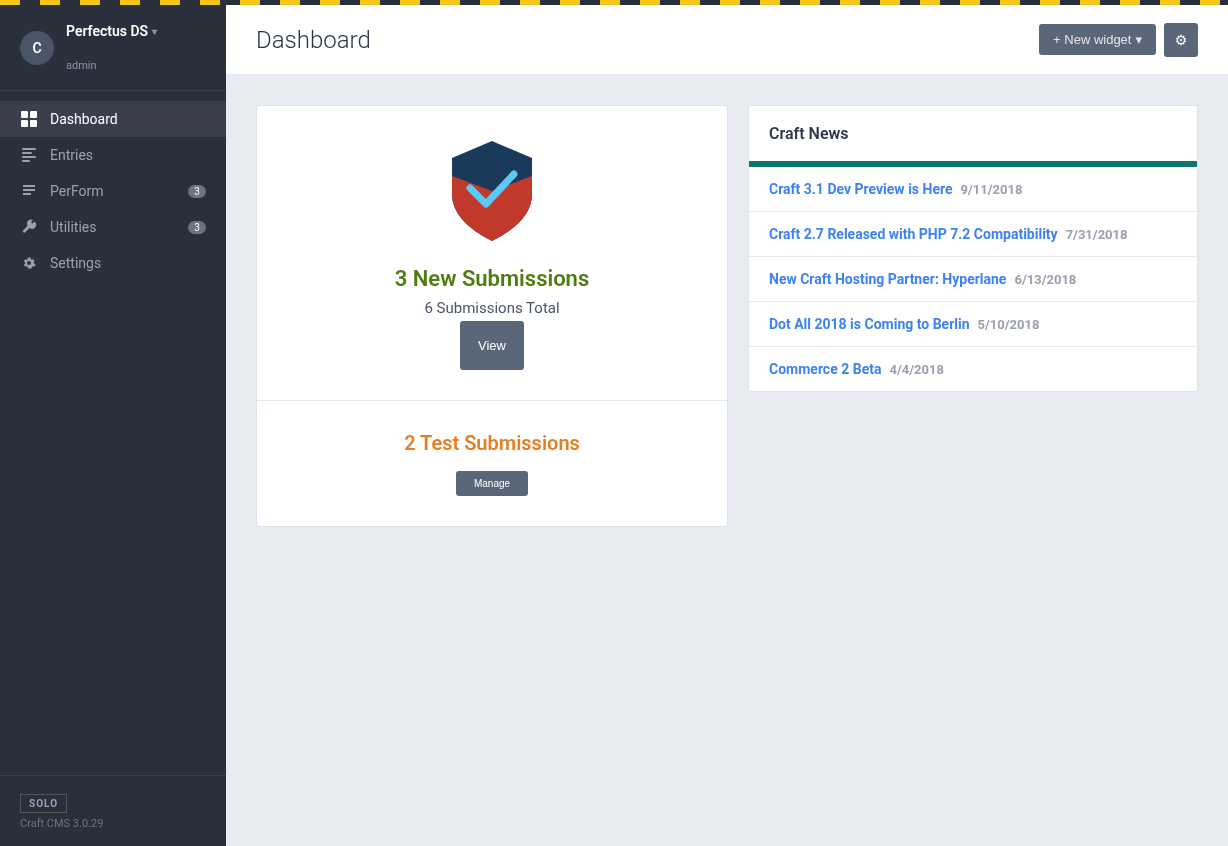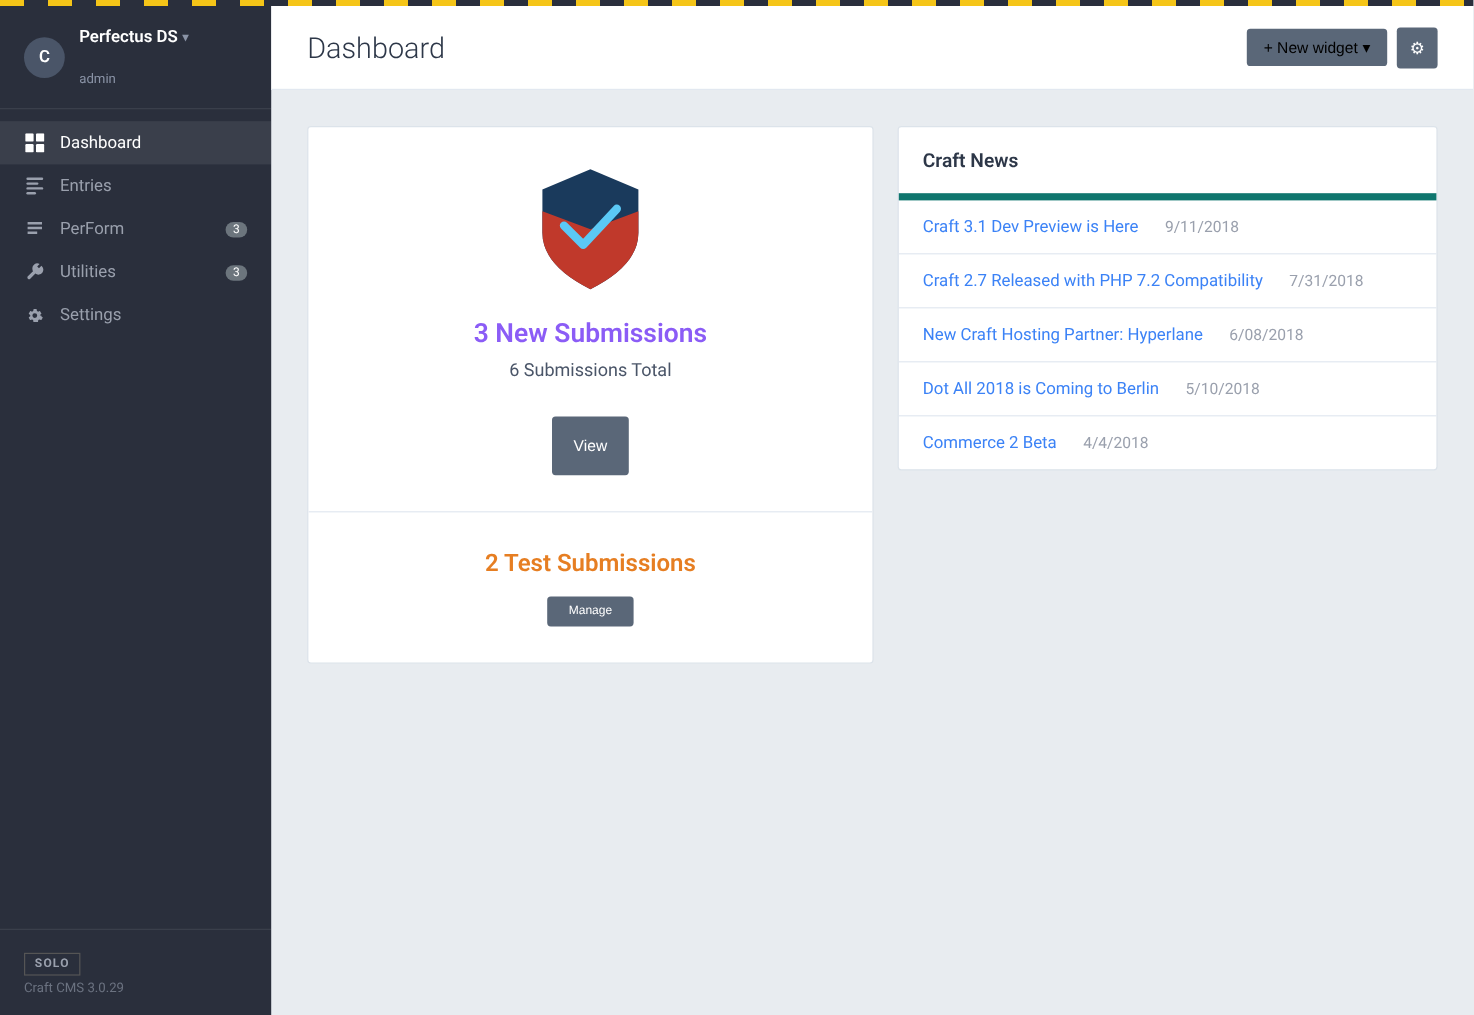--- a/index.html
+++ b/index.html
@@ -165,21 +165,21 @@
     }
 
     .header-actions {
       display: flex;
       align-items: center;
       gap: 8px;
     }
 
     .btn-new-widget {
       background: #5a6778;
-      color: #000000;
+      color: #e5e5e5;
       border: none;
       padding: 8px 14px;
       font-size: 13px;
       cursor: pointer;
       display: flex;
       align-items: center;
       gap: 4px;
       border-radius: 3px;
     }
 
@@ -237,28 +237,28 @@
     
     .shield-logo {
       width: 100px;
       height: 110px;
       margin-bottom: 20px;
     }
 
     .new-submissions-count {
       font-size: 22px;
       font-weight: 600;
-      color: #8b5cf6;
+      color: #4d7c0f;
       margin-bottom: 8px;
     }
 
     .submissions-total {
       font-size: 15px;
       color: #4a5568;
-      margin-bottom: 30px;
+      margin-bottom: 4px;
     }
 
     .btn-view {
       background: #5a6778;
       color: #fff;
       border: none;
       padding: 17px 18px;
       font-size: 13px;
       cursor: pointer;
       border-radius: 3px;
@@ -303,21 +303,22 @@
 
     .news-list {
       list-style: none;
     }
 
     .news-item {
       padding: 14px 20px;
       border-bottom: 1px solid #e2e8f0;
       display: flex;
       align-items: baseline;
-      gap: 22px;
+      gap: 8px;
+      font-weight: bold;
     }
 
     .news-item:last-child {
       border-bottom: none;
     }
 
     .news-link {
       color: #3b82f6;
       font-size: 14px;
       text-decoration: none;
@@ -466,21 +467,21 @@
         <li class="news-item">
               <a class="news-link" href="#">Craft 3.1 Dev Preview is Here</a>
               <span class="news-date">9/11/2018</span>
             </li>
             <li class="news-item">
               <a class="news-link" href="#">Craft 2.7 Released with PHP 7.2 Compatibility</a>
               <span class="news-date">7/31/2018</span>
             </li>
             <li class="news-item">
               <a class="news-link" href="#">New Craft Hosting Partner: Hyperlane</a>
-              <span class="news-date">6/08/2018</span>
+              <span class="news-date">6/13/2018</span>
             </li>
             <li class="news-item">
               <a class="news-link" href="#">Dot All 2018 is Coming to Berlin</a>
               <span class="news-date">5/10/2018</span>
             </li>
             <li class="news-item">
               <a class="news-link" href="#">Commerce 2 Beta</a>
               <span class="news-date">4/4/2018</span>
             </li>
           </ul>

